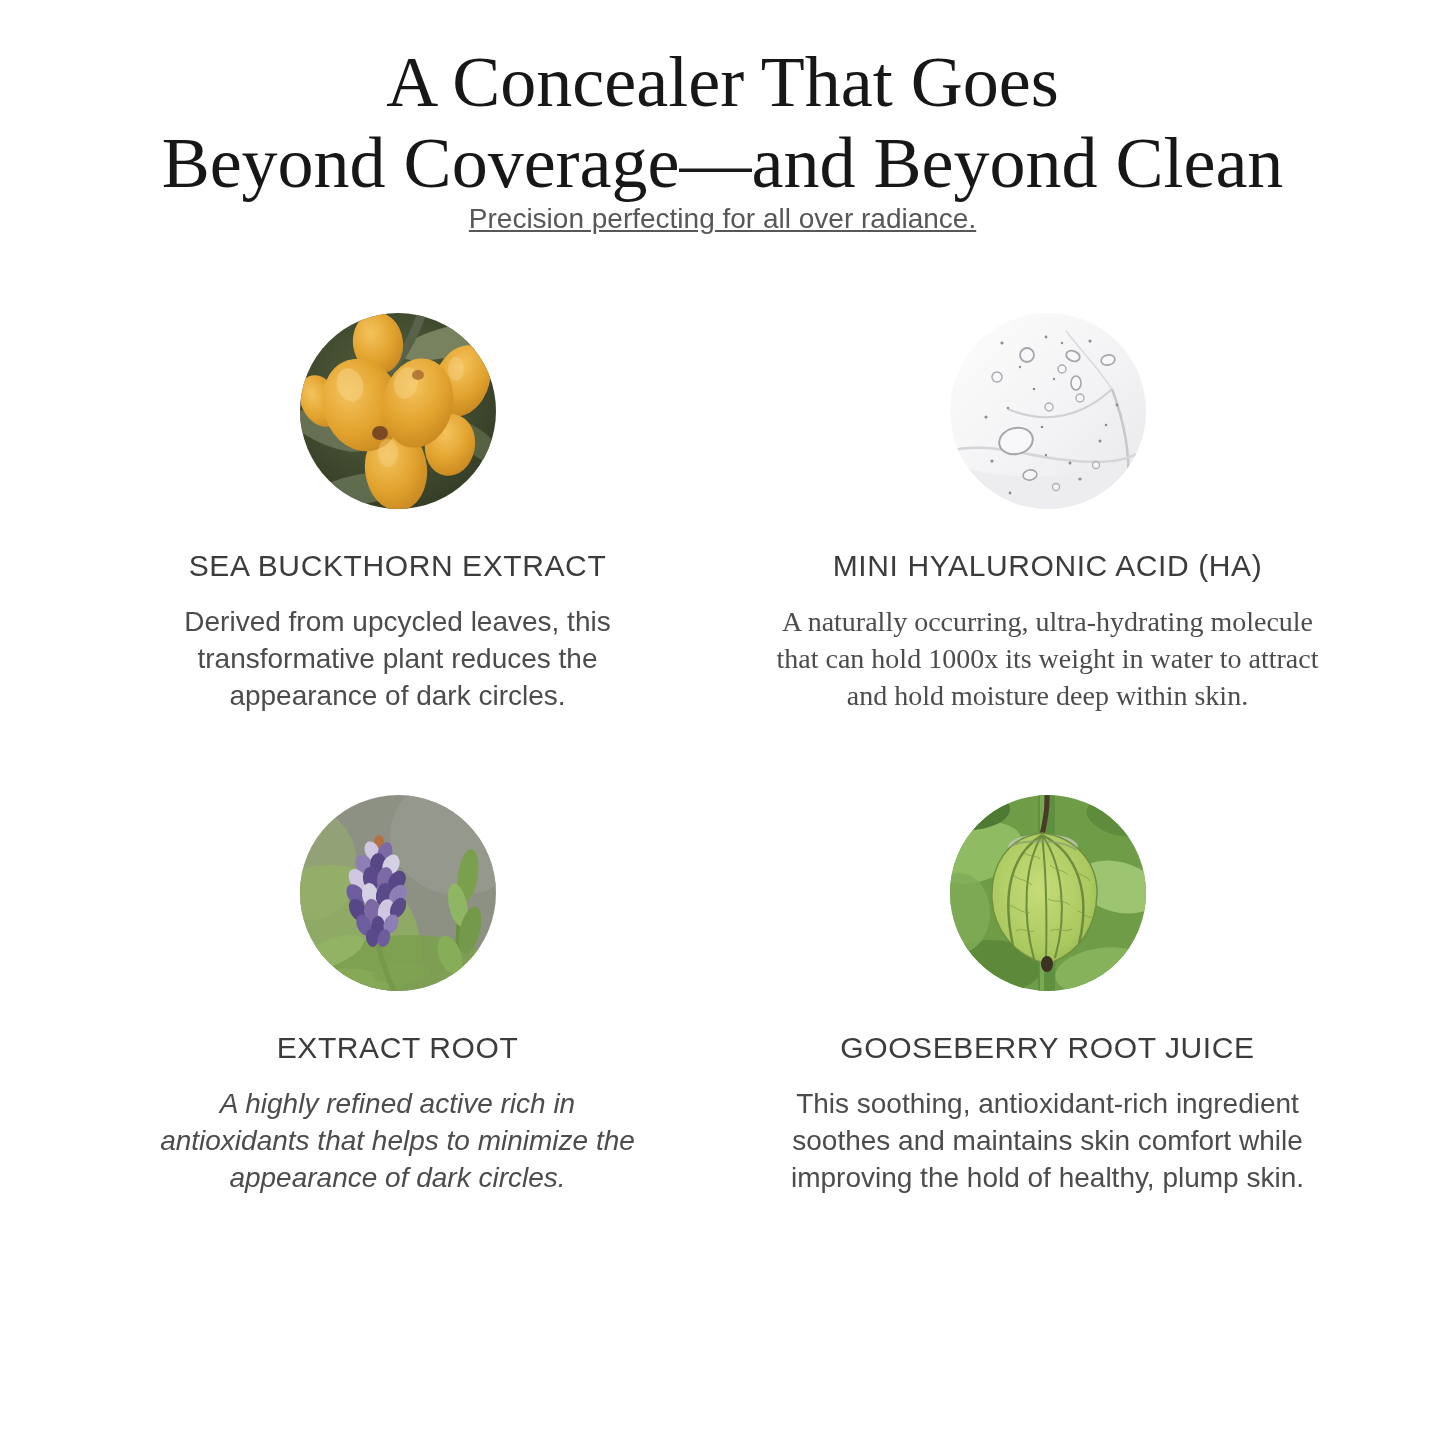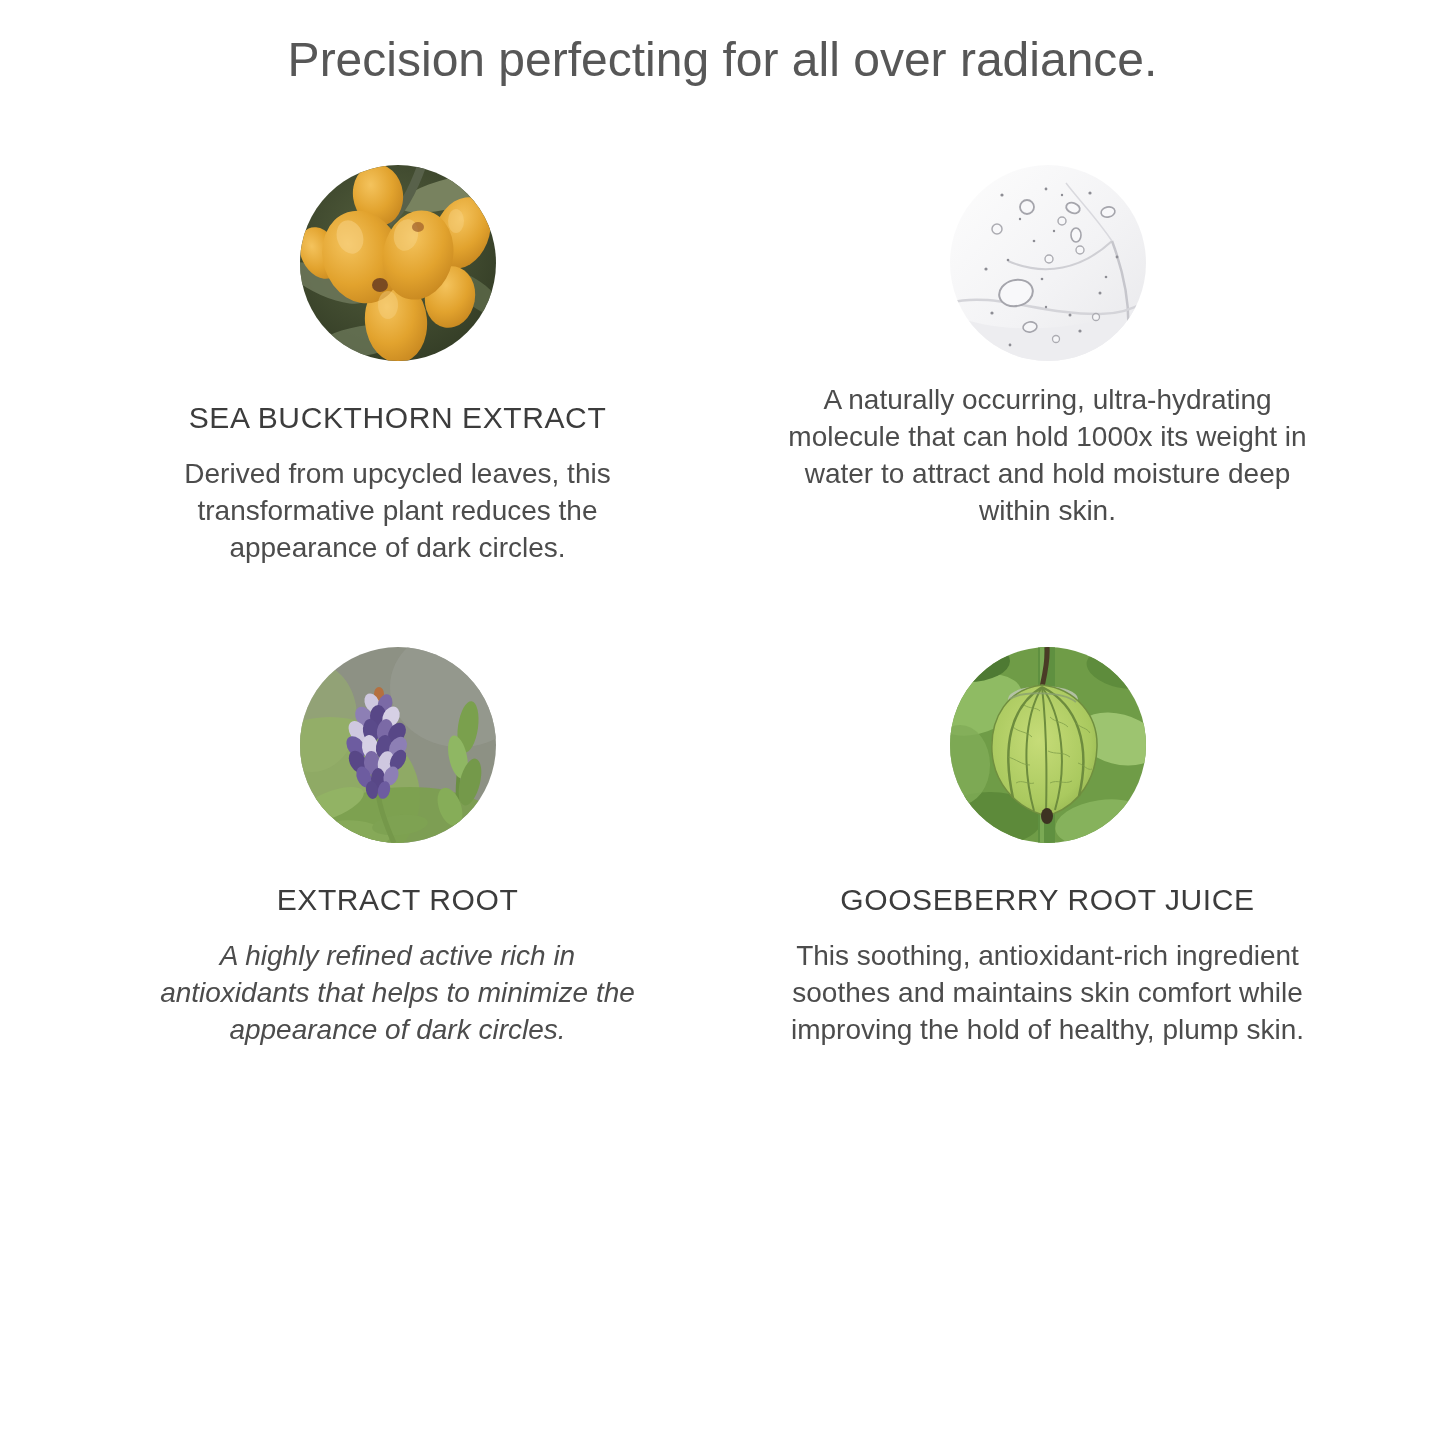--- a/index.html
+++ b/index.html
@@ -19,24 +19,24 @@
     padding-top: 42px;
     text-align: center;
     font-family: "Liberation Serif", serif;
     font-weight: 400;
     font-size: 72px;
     line-height: 1.12;
     color: #171717;
     letter-spacing: 0px;
   }
   .page-subtitle {
-    margin-top: 32px;
     text-align: center;
-    font-size: 48px;
+    font-size: 28px;
     color: #575757;
+    text-decoration: underline;
   }
   .ingredient-grid {
     width: 1300px;
     margin: 78px auto 0 auto;
     display: grid;
     grid-template-columns: 650px 650px;
     row-gap: 80px;
   }
   .card {
     display: flex;
@@ -59,29 +59,33 @@
     color: #3c3c3c;
     letter-spacing: 0.6px;
   }
   .ing-desc {
     margin-top: 21px;
     font-size: 28px;
     line-height: 1.32;
     color: #4c4c4c;
   }
   .desc-0 { max-width: 490px; }
-  .desc-1 { max-width: 555px; }
+  .desc-1 { max-width: 555px; font-family: Liberation Serif, serif; }
   .desc-2 { max-width: 500px; font-style: italic; }
   .desc-3 { max-width: 596px; }
 </style>
 </head>
 <body>
 
 <div class="canvas">
 
+  <div class="page-title">
+    <div>A Concealer That Goes</div>
+    <div>Beyond Coverage—and Beyond Clean</div>
+  </div>
 
   <div class="page-subtitle">Precision perfecting for all over radiance.</div>
 
   <div class="ingredient-grid">
 
     <div class="card">
       <div class="photo">
         <svg width="196" height="196" viewBox="0 0 196 196">
           <defs>
             <radialGradient id="sb-bg" cx="45%" cy="40%" r="75%">
@@ -163,20 +167,21 @@
               <circle cx="130" cy="166" r="1.6"></circle>
             <circle cx="60" cy="180" r="1.4"></circle>
               <circle cx="96" cy="142" r="1.2"></circle>
               <circle cx="156" cy="112" r="1.3"></circle>
             <circle cx="84" cy="76" r="1.3"></circle>
               <circle cx="104" cy="66" r="1.2"></circle>
               <circle cx="70" cy="54" r="1.2"></circle>
           </g>
         </svg>
       </div>
+      <div class="ing-name">MINI HYALURONIC ACID (HA)</div>
       <div class="ing-desc desc-1">A naturally occurring, ultra-hydrating molecule that can hold 1000x its weight in water to attract and hold moisture deep within skin.</div>
     </div>
 
     <div class="card">
       <div class="photo">
         <svg width="196" height="196" viewBox="0 0 196 196">
           <rect width="196" height="196" fill="#8d9184"></rect>
           <ellipse cx="160" cy="40" rx="70" ry="60" fill="#969a90" opacity="0.8"></ellipse>
           <ellipse cx="30" cy="150" rx="90" ry="80" fill="#8fad62" opacity="0.9"></ellipse>
           <ellipse cx="110" cy="185" rx="95" ry="45" fill="#7ba04e" opacity="0.9"></ellipse>

